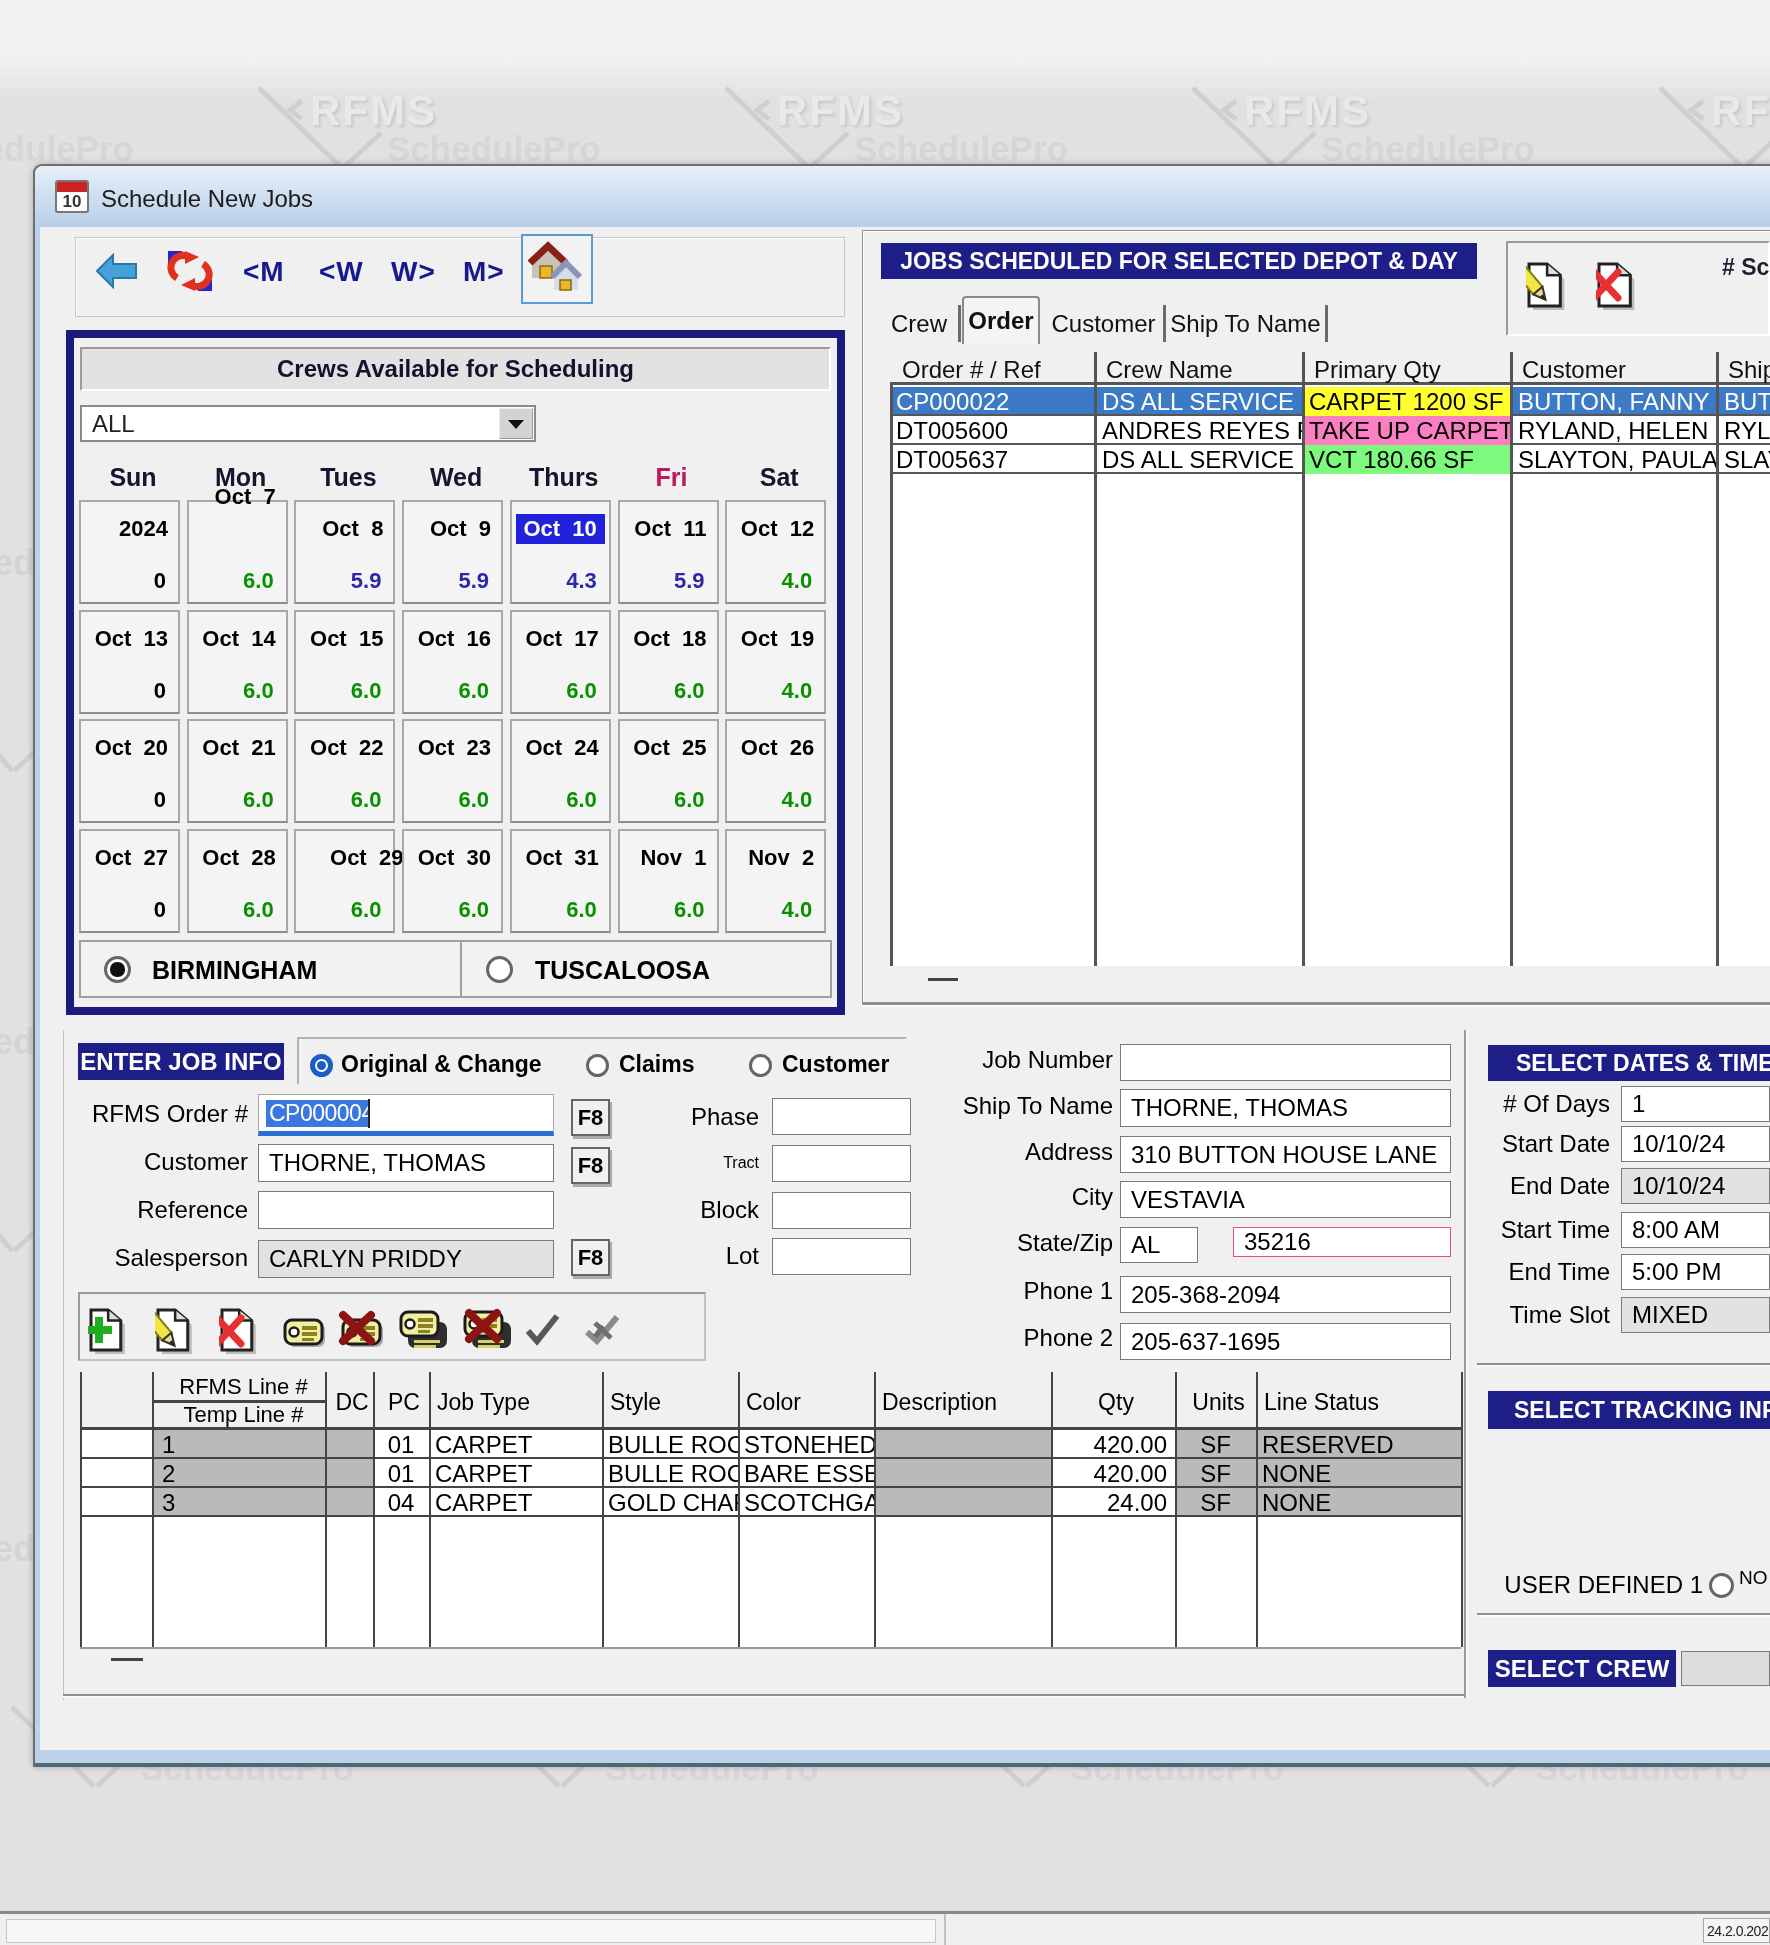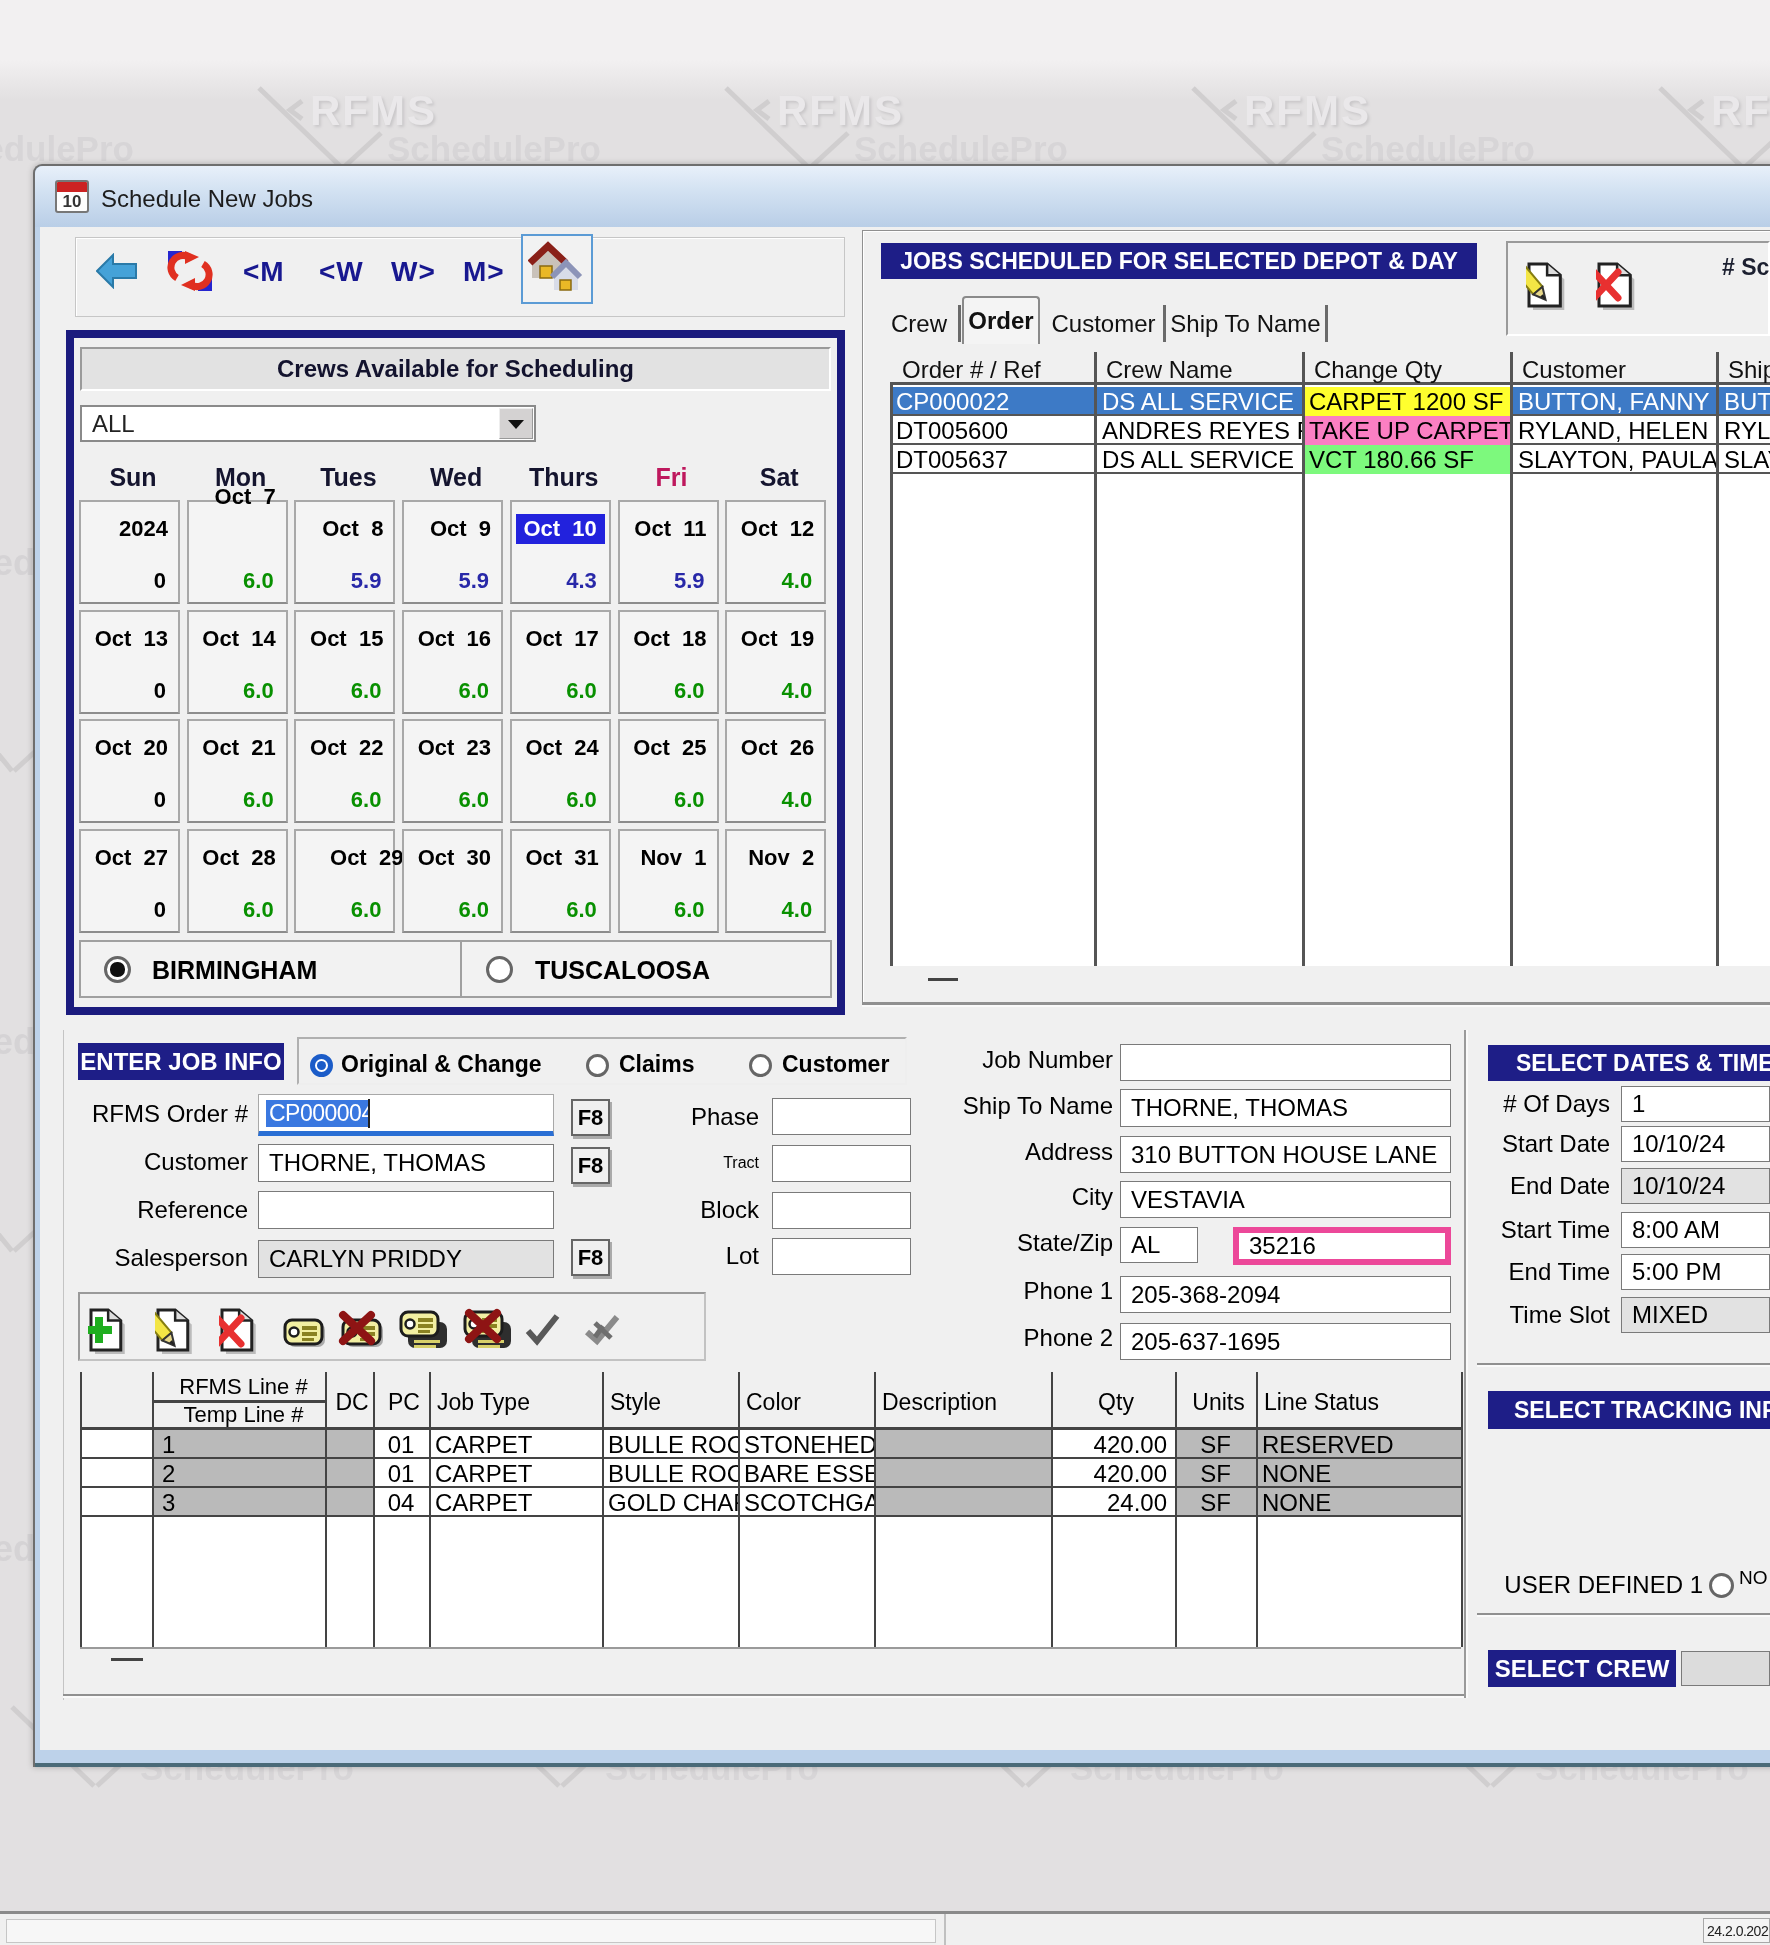--- a/index.html
+++ b/index.html
@@ -284,21 +284,21 @@
 <div style="left:958px;top:305px;width:3px;height:37px;background:#6a6a6a;"></div>
 <div style="left:962px;top:296px;width:78px;height:48px;background:#f4f4f4;border:2px solid #8a8a8a;border-bottom:none;border-radius:4px 4px 0 0;display:flex;align-items:center;justify-content:center;font-size:24px;font-weight:bold;color:#111;">Order</div>
 <div style="left:1045px;top:303px;width:117px;height:41px;display:flex;align-items:center;justify-content:center;font-size:24px;color:#111;">Customer</div>
 <div style="left:1163px;top:305px;width:3px;height:37px;background:#6a6a6a;"></div>
 <div style="left:1167px;top:303px;width:157px;height:41px;display:flex;align-items:center;justify-content:center;font-size:24px;color:#111;">Ship To Name</div>
 <div style="left:1325px;top:305px;width:3px;height:37px;background:#6a6a6a;"></div>
 <div style="left:890px;top:352px;width:880px;height:614px;background:#fff;border-left:3px solid #555;border-top:3px solid #555;"></div>
 <div style="left:890px;top:352px;width:880px;height:33px;background:#f0f0f0;border-bottom:3px solid #555;"></div>
 <div class="t" style="left:902px;top:356px;font-size:24px;color:#111;">Order # / Ref</div>
 <div class="t" style="left:1106px;top:356px;font-size:24px;color:#111;">Crew Name</div>
-<div class="t" style="left:1314px;top:356px;font-size:24px;color:#111;">Change Qty</div>
+<div class="t" style="left:1314px;top:356px;font-size:24px;color:#111;">Primary Qty</div>
 <div class="t" style="left:1522px;top:356px;font-size:24px;color:#111;">Customer</div>
 <div class="t" style="left:1728px;top:356px;font-size:24px;color:#111;">Ship</div>
 <div style="left:1094px;top:352px;width:3px;height:614px;background:#555;"></div>
 <div style="left:1302px;top:352px;width:3px;height:614px;background:#555;"></div>
 <div style="left:1510px;top:352px;width:3px;height:614px;background:#555;"></div>
 <div style="left:1716px;top:352px;width:3px;height:614px;background:#555;"></div>
 <div style="left:893px;top:387px;width:877px;height:29px;background:#3d7ac6;border-bottom:2px solid #555;"></div>
 <div style="left:896px;top:387px;width:198px;height:29px;font-size:24px;color:#fff;display:flex;align-items:center;overflow:hidden;white-space:nowrap;">CP000022</div>
 <div style="left:1102px;top:387px;width:200px;height:29px;font-size:24px;color:#fff;display:flex;align-items:center;overflow:hidden;white-space:nowrap;">DS ALL SERVICE LLC</div>
 <div style="left:1305px;top:387px;width:205px;height:29px;background:#ffff2e;font-size:24px;color:#000;display:flex;align-items:center;overflow:hidden;white-space:nowrap;padding-left:4px;">CARPET 1200 SF</div>
@@ -461,21 +461,21 @@
 <div style="left:713px;top:1044px;width:400px;height:32px;font-size:24px;color:#000;display:flex;align-items:center;justify-content:flex-end;white-space:nowrap;">Job Number</div>
 <div style="left:1120px;top:1044px;width:331px;height:37px;background:#fff;border:1px solid #7a7a7a;font-size:24px;display:flex;align-items:center;padding-left:10px;overflow:hidden;white-space:nowrap;box-sizing:border-box;"></div>
 <div style="left:713px;top:1090px;width:400px;height:32px;font-size:24px;color:#000;display:flex;align-items:center;justify-content:flex-end;white-space:nowrap;">Ship To Name</div>
 <div style="left:1120px;top:1089px;width:331px;height:38px;background:#fff;border:1px solid #7a7a7a;font-size:24px;display:flex;align-items:center;padding-left:10px;overflow:hidden;white-space:nowrap;box-sizing:border-box;">THORNE, THOMAS</div>
 <div style="left:713px;top:1136px;width:400px;height:32px;font-size:24px;color:#000;display:flex;align-items:center;justify-content:flex-end;white-space:nowrap;">Address</div>
 <div style="left:1120px;top:1136px;width:331px;height:37px;background:#fff;border:1px solid #7a7a7a;font-size:24px;display:flex;align-items:center;padding-left:10px;overflow:hidden;white-space:nowrap;box-sizing:border-box;">310 BUTTON HOUSE LANE</div>
 <div style="left:713px;top:1181px;width:400px;height:32px;font-size:24px;color:#000;display:flex;align-items:center;justify-content:flex-end;white-space:nowrap;">City</div>
 <div style="left:1120px;top:1181px;width:331px;height:37px;background:#fff;border:1px solid #7a7a7a;font-size:24px;display:flex;align-items:center;padding-left:10px;overflow:hidden;white-space:nowrap;box-sizing:border-box;">VESTAVIA</div>
 <div style="left:713px;top:1227px;width:400px;height:32px;font-size:24px;color:#000;display:flex;align-items:center;justify-content:flex-end;white-space:nowrap;">State/Zip</div>
 <div style="left:1120px;top:1227px;width:78px;height:36px;background:#fff;border:1px solid #7a7a7a;font-size:24px;display:flex;align-items:center;padding-left:10px;overflow:hidden;white-space:nowrap;box-sizing:border-box;">AL</div>
-<div style="left:1233px;top:1227px;width:218px;height:38px;background:#fff;border:6px solid #ec4899;font-size:24px;display:flex;align-items:center;padding-left:10px;overflow:hidden;white-space:nowrap;box-sizing:border-box;">35216</div>
+<div style="left:1233px;top:1227px;width:218px;height:30px;background:#fff;border:1px solid #ec4899;font-size:24px;display:flex;align-items:center;padding-left:10px;overflow:hidden;white-space:nowrap;box-sizing:border-box;">35216</div>
 <div style="left:713px;top:1275px;width:400px;height:32px;font-size:24px;color:#000;display:flex;align-items:center;justify-content:flex-end;white-space:nowrap;">Phone 1</div>
 <div style="left:1120px;top:1276px;width:331px;height:37px;background:#fff;border:1px solid #7a7a7a;font-size:24px;display:flex;align-items:center;padding-left:10px;overflow:hidden;white-space:nowrap;box-sizing:border-box;">205-368-2094</div>
 <div style="left:713px;top:1322px;width:400px;height:32px;font-size:24px;color:#000;display:flex;align-items:center;justify-content:flex-end;white-space:nowrap;">Phone 2</div>
 <div style="left:1120px;top:1323px;width:331px;height:37px;background:#fff;border:1px solid #7a7a7a;font-size:24px;display:flex;align-items:center;padding-left:10px;overflow:hidden;white-space:nowrap;box-sizing:border-box;">205-637-1695</div>
 <div style="left:80px;top:1372px;width:1381px;height:275px;background:#fff;"></div>
 <div style="left:80px;top:1372px;width:1381px;height:58px;background:#f0f0f0;border-bottom:3px solid #444;"></div>
 <div style="left:152px;top:1400px;width:173px;height:3px;background:#444;"></div>
 <div style="left:162px;top:1374px;width:163px;height:26px;font-size:22px;display:flex;align-items:center;justify-content:center;">RFMS Line #</div>
 <div style="left:162px;top:1402px;width:163px;height:26px;font-size:22px;display:flex;align-items:center;justify-content:center;">Temp Line #</div>
 <div style="left:333px;top:1388px;width:38px;height:28px;font-size:23px;display:flex;align-items:center;justify-content:center;">DC</div>

